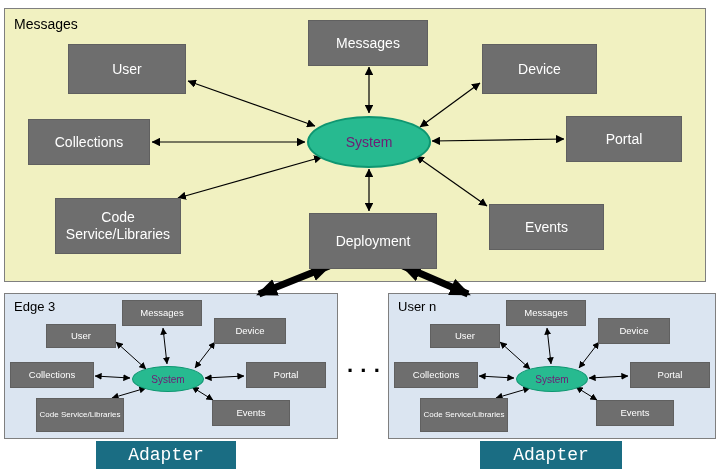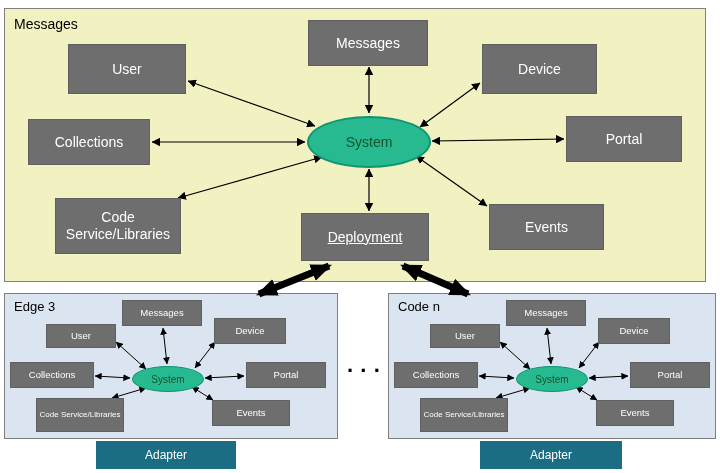--- a/index.html
+++ b/index.html
@@ -18,45 +18,45 @@
   .panel{position:absolute;border:1px solid var(--panel-border);box-sizing:border-box;z-index:0;}
   .panel.platform{background:var(--platform-bg);}
   .panel.edge{background:var(--edge-bg);}
   .panel-label{position:absolute;font-size:14px;color:#000;z-index:3;}
   .node{position:absolute;background:var(--node-fill);color:var(--node-text);
         display:flex;align-items:center;justify-content:center;text-align:center;
         font-size:14px;border:1px solid #606060;box-sizing:border-box;z-index:2;line-height:1.2;}
   .node.mini{font-size:9.5px;line-height:1.15;}
   .node.mini.code{font-size:8px;}
   .ellipse{position:absolute;background:var(--system-fill);border:2px solid var(--system-border);
-           border-radius:50%;color:#14532d;display:flex;align-items:center;justify-content:center;
+           border-radius:50%;color:#701a75;display:flex;align-items:center;justify-content:center;
            font-size:14px;box-sizing:border-box;z-index:2;}
   .ellipse.mini{font-size:10px;border-width:1px;}
   .adapter{position:absolute;background:var(--adapter-fill);color:#fff;display:flex;
-           align-items:center;justify-content:center;font-size:12px;z-index:2;}
+           align-items:center;justify-content:center;font-size:18px;z-index:2;font-family:Liberation Mono, monospace;}
   .dots{position:absolute;font-size:22px;font-weight:bold;color:#000;text-align:center;z-index:2;}
   svg.wires{position:absolute;left:0;top:0;z-index:1;pointer-events:none;}
   svg.wires line{stroke:var(--arrow);}
   svg.wires .thin{stroke-width:1.2;}
   svg.wires .mini-arrow{stroke-width:1;}
   svg.wires .thick{stroke-width:7;}
   svg.wires marker path{fill:var(--arrow);}
 </style>
 </head>
 <body>
 
 <div id="stage">
 
   <div class="panel platform" style="left:4px;top:8px;width:702px;height:274px;"></div>
   <div class="panel edge" style="left:4px;top:293px;width:334px;height:146px;"></div>
   <div class="panel edge" style="left:388px;top:293px;width:328px;height:146px;"></div>
 
   <div class="panel-label" style="left:14px;top:16px;">Messages</div>
   <div class="panel-label" style="left:14px;top:299px;font-size:13px;">Edge 3</div>
-  <div class="panel-label" style="left:398px;top:299px;font-size:13px;">Code n</div>
+  <div class="panel-label" style="left:398px;top:299px;font-size:13px;">User n</div>
 
   <svg class="wires" width="720" height="473" viewBox="0 0 720 473">
     <defs>
       <marker id="ah" viewBox="0 0 10 10" refX="9.5" refY="5" markerWidth="7" markerHeight="7" orient="auto-start-reverse">
         <path d="M0,0 L10,5 L0,10 z"></path>
       </marker>
       <marker id="ahb" viewBox="0 0 10 10" refX="8.5" refY="5" markerWidth="3" markerHeight="3" orient="auto-start-reverse">
         <path d="M0,0.8 L10,5 L0,9.2 z"></path>
       </marker>
     </defs>
@@ -97,21 +97,21 @@
       <line class="thick" x1="403" y1="266" x2="468" y2="294" marker-start="url(#ahb)" marker-end="url(#ahb)"></line>
     </g>
   </svg>
 
   <div class="node" style="left:308px;top:20px;width:120px;height:46px;">Messages</div>
   <div class="node" style="left:68px;top:44px;width:118px;height:50px;">User</div>
   <div class="node" style="left:482px;top:44px;width:115px;height:50px;">Device</div>
   <div class="node" style="left:28px;top:119px;width:122px;height:46px;">Collections</div>
   <div class="node" style="left:566px;top:116px;width:116px;height:46px;">Portal</div>
   <div class="node" style="left:55px;top:198px;width:126px;height:56px;">Code Service/Libraries</div>
-  <div class="node" style="left:301px;top:213px;width:128px;height:48px;text-decoration:underline;">Deployment</div>
+  <div class="node" style="left:309px;top:213px;width:128px;height:56px;">Deployment</div>
   <div class="node" style="left:489px;top:204px;width:115px;height:46px;">Events</div>
   <div class="ellipse" style="left:307px;top:116px;width:124px;height:52px;">System</div>
 
   <div class="node mini" style="left:122px;top:300px;width:80px;height:26px;">Messages</div>
   <div class="node mini" style="left:46px;top:324px;width:70px;height:24px;">User</div>
   <div class="node mini" style="left:214px;top:318px;width:72px;height:26px;">Device</div>
   <div class="node mini" style="left:10px;top:362px;width:84px;height:26px;">Collections</div>
   <div class="node mini" style="left:246px;top:362px;width:80px;height:26px;">Portal</div>
   <div class="node mini code" style="left:36px;top:398px;width:88px;height:34px;">Code Service/Libraries</div>
   <div class="node mini" style="left:212px;top:400px;width:78px;height:26px;">Events</div>

